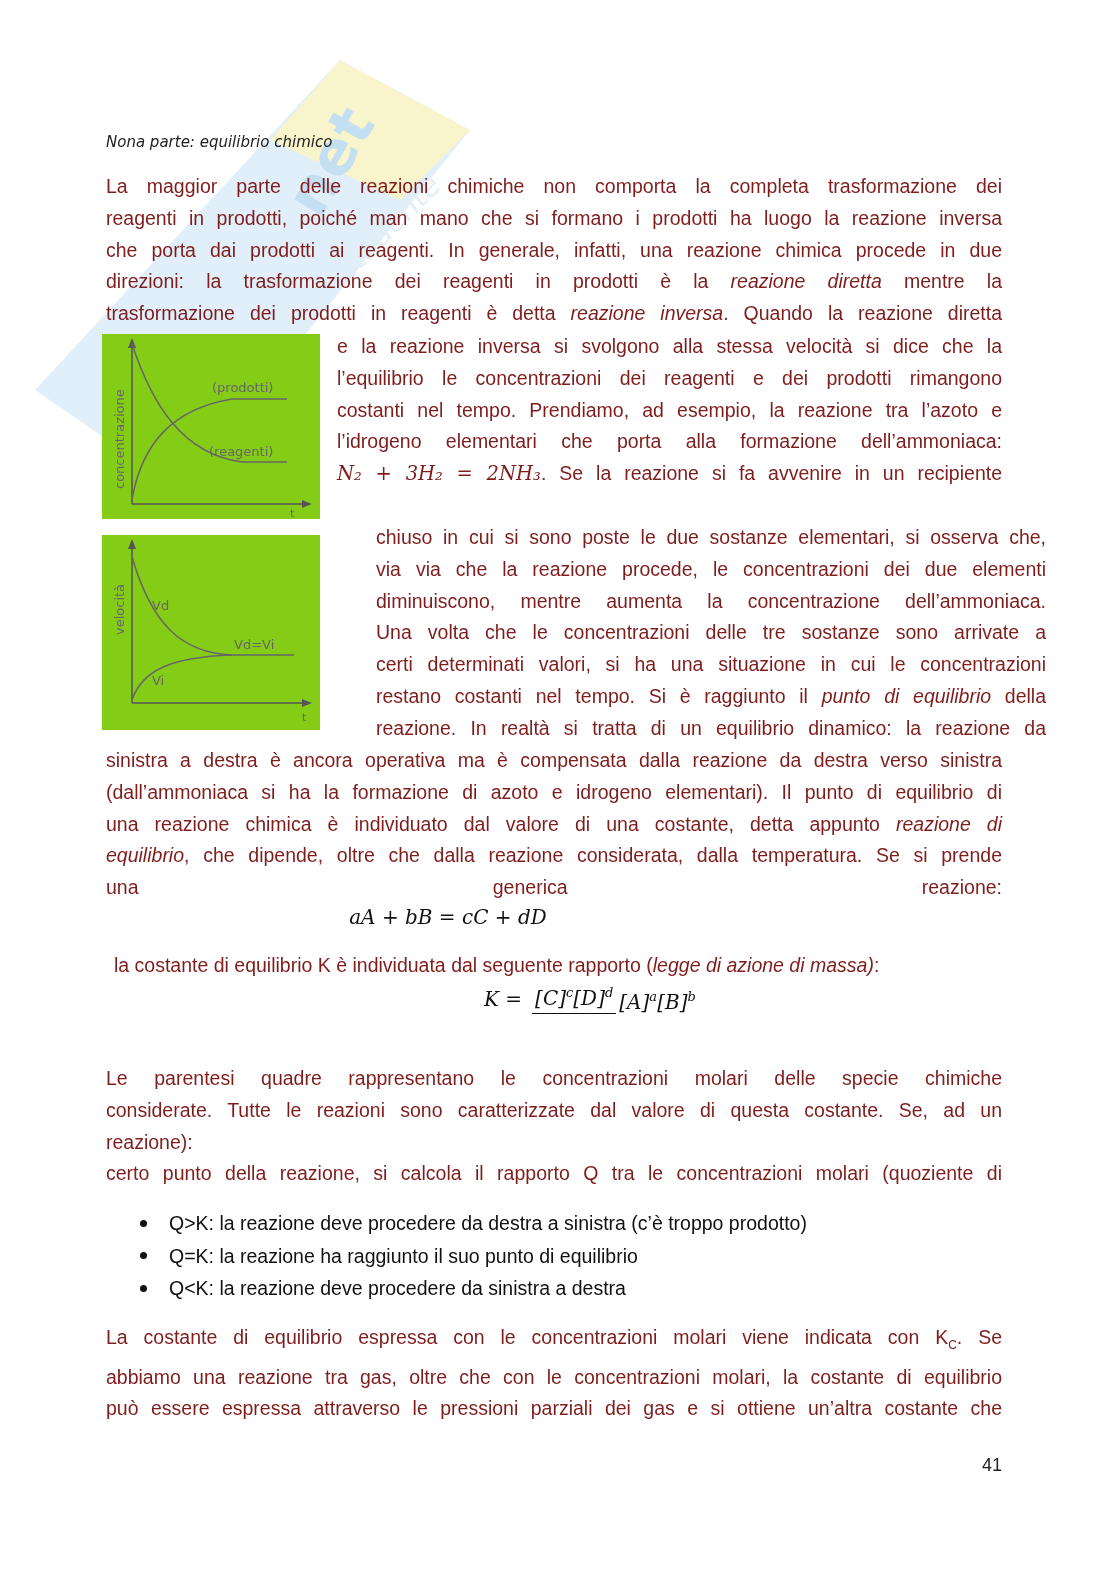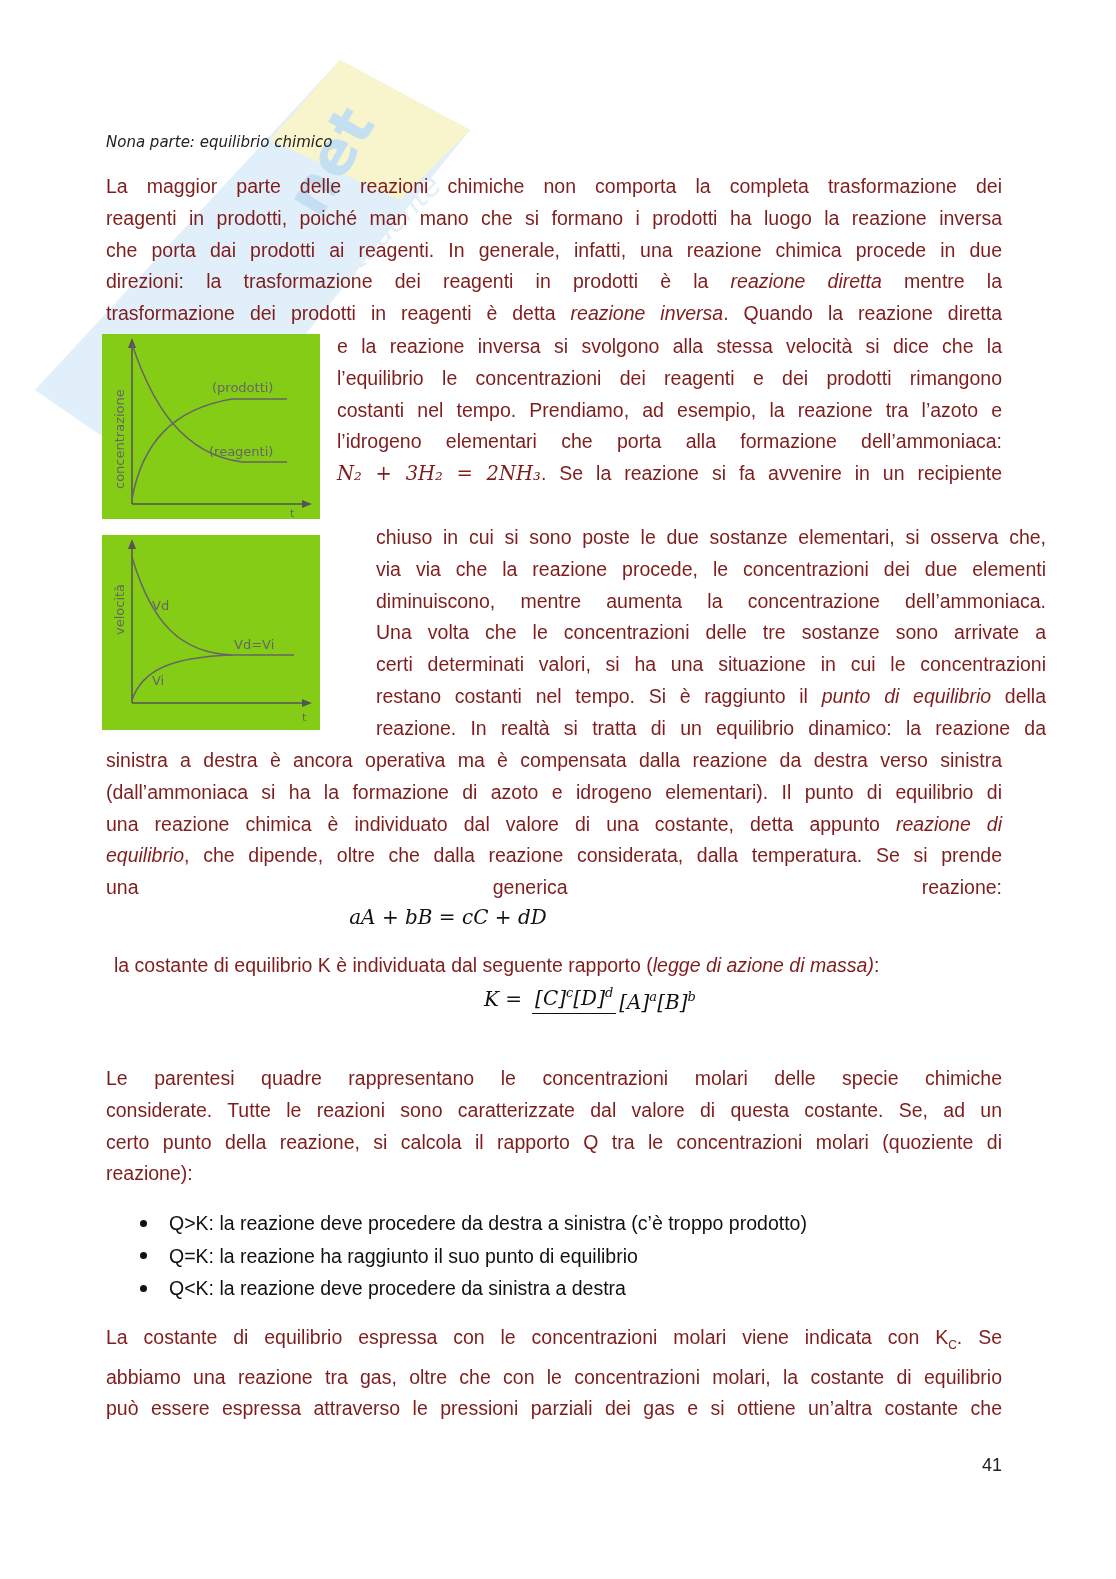--- a/index.html
+++ b/index.html
@@ -139,22 +139,22 @@
     <span class="k">K =</span>
     <span class="fr">
       <span class="num">[<span>C</span>]<sup>c</sup>[<span>D</span>]<sup>d</sup></span>
       <span class="den">[<span>A</span>]<sup>a</sup>[<span>B</span>]<sup>b</sup></span>
     </span>
   </div>
 
   <div class="para p5">
     <span class="ln">Le parentesi quadre rappresentano le concentrazioni molari delle specie chimiche</span>
     <span class="ln">considerate. Tutte le reazioni sono caratterizzate dal valore di questa costante. Se, ad un</span>
+    <span class="ln last">reazione):</span>
     <span class="ln">certo punto della reazione, si calcola il rapporto Q tra le concentrazioni molari (quoziente di</span>
-    <span class="ln last">reazione):</span>
   </div>
 
   <div class="bullets">
     <div class="b">
         <span class="dot"></span>
         <span>Q&gt;K: la reazione deve procedere da destra a sinistra (c’è troppo prodotto)</span>
       </div>
     <div class="b">
         <span class="dot"></span>
         <span>Q=K: la reazione ha raggiunto il suo punto di equilibrio</span>

